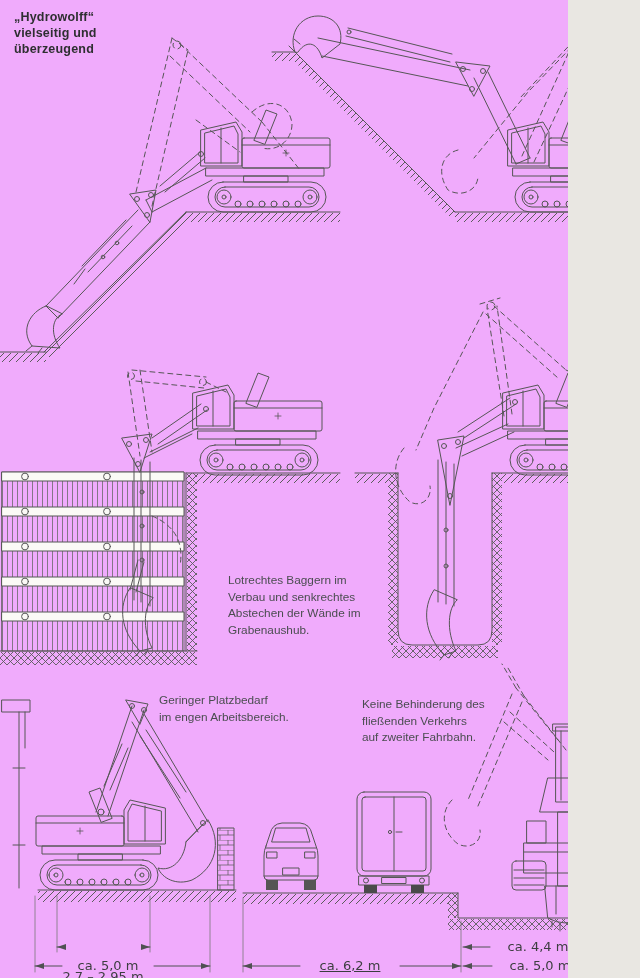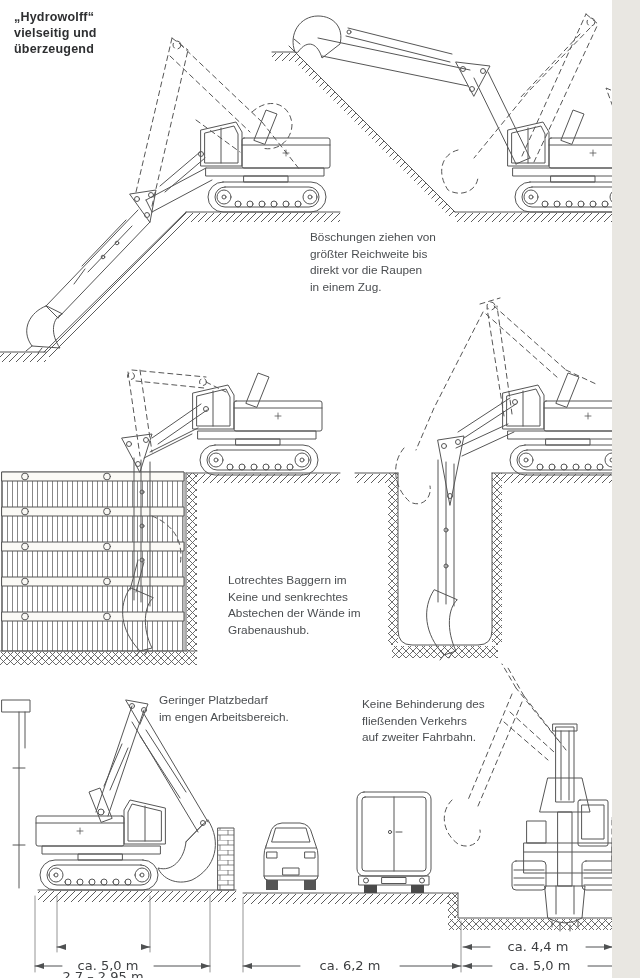--- a/index.html
+++ b/index.html
@@ -1,20 +1,19 @@
 <!DOCTYPE html>
 <html><head>
 <meta charset="utf-8">
 <style>
   html,body { margin:0; padding:0; background:#e9e7e2; }
   #page {
     position:relative; width:568px; height:978px; overflow:hidden;
-    background:#ffffff;
+    background:#f0abfc;
     font-family:"Liberation Sans", sans-serif;
-    padding-left:44px;
   }
   #art { position:absolute; left:0; top:0; }
   svg .dash { stroke-dasharray:5 4; }
   svg .thin { stroke-width:.8; stroke:#7a7a7a; }
   .title {
     position:absolute; left:14px; top:9px;
     font-weight:bold; font-size:12.5px; line-height:16px; color:#2e2f31;
     letter-spacing:.2px;
   }
   .caption {
@@ -332,44 +331,38 @@
     </g>
   </g>
 </svg>
 
 <div class="title">
   <div>„Hydrowolff“</div>
   <div>vielseitig und</div>
   <div>überzeugend</div>
 </div>
 
-<div class="caption" style="left:310px; top:229px;">
-  <div>Böschungen ziehen von</div>
-  <div>größter Reichweite bis</div>
-  <div>direkt vor die Raupen</div>
-  <div>in einem Zug.</div>
-</div>
 
 <div class="caption" style="left:228px; top:572px;">
   <div>Lotrechtes Baggern im</div>
-  <div>Keine und senkrechtes</div>
+  <div>Verbau und senkrechtes</div>
   <div>Abstechen der Wände im</div>
   <div>Grabenaushub.</div>
 </div>
 
 <div class="caption" style="left:159px; top:692px;">
   <div>Geringer Platzbedarf</div>
   <div>im engen Arbeitsbereich.</div>
 </div>
 
 <div class="caption" style="left:362px; top:696px;">
   <div>Keine Behinderung des</div>
   <div>fließenden Verkehrs</div>
   <div>auf zweiter Fahrbahn.</div>
 </div>
 
 <div class="dim" style="left:51px; top:939px; width:104px;margin-top:30px;">2,7 – 2,95 m</div>
 <div class="dim" style="left:56px; top:958px; width:104px;">ca. 5,0 m</div>
-<div class="dim" style="left:298px; top:958px; width:104px;">ca. 6,2 m</div>
+<div class="dim" style="left:298px; top:958px; width:104px;text-decoration:underline;">ca. 6,2 m</div>
 <div class="dim" style="left:486px; top:939px; width:104px;">ca. 4,4 m</div>
 <div class="dim" style="left:488px; top:958px; width:104px;">ca. 5,0 m</div>
 
 </div>
 
 </body></html>

